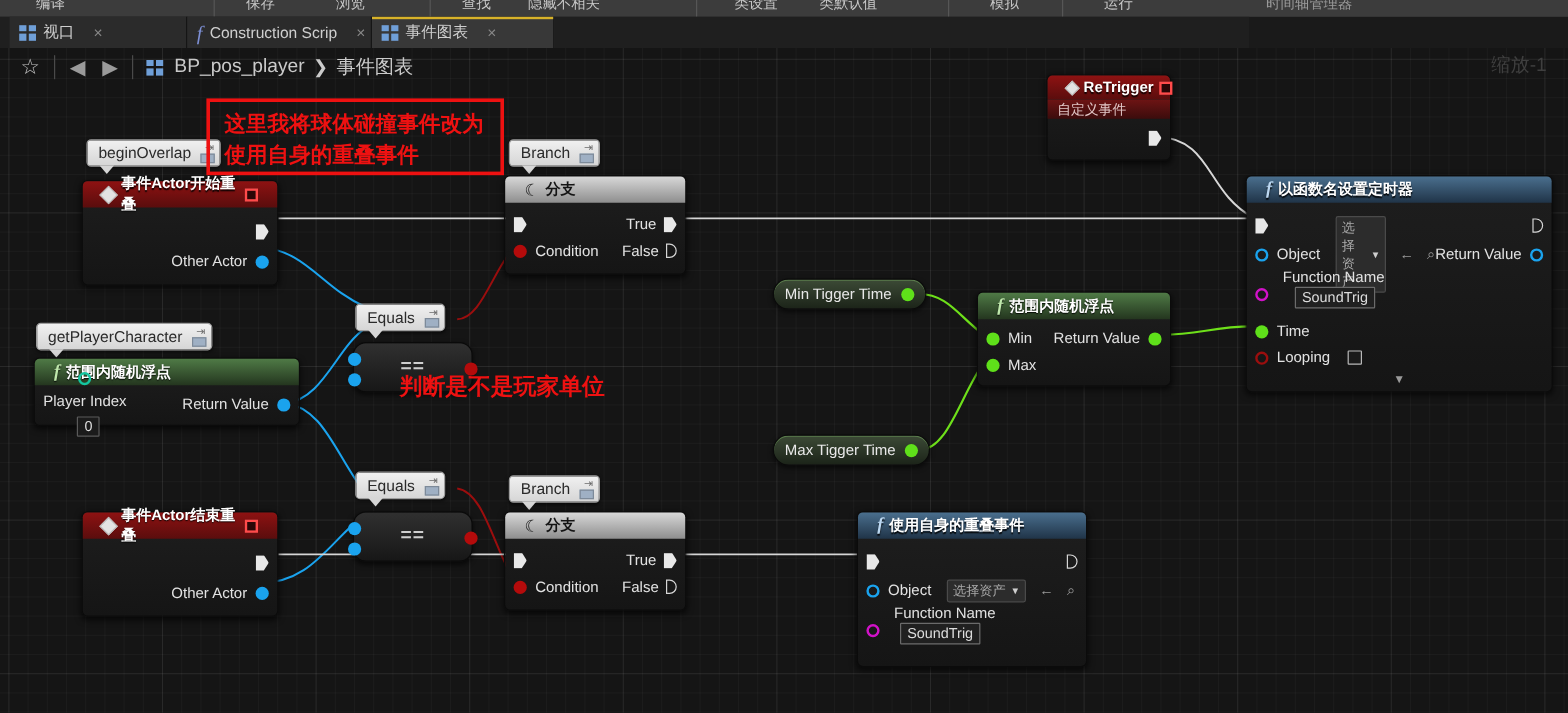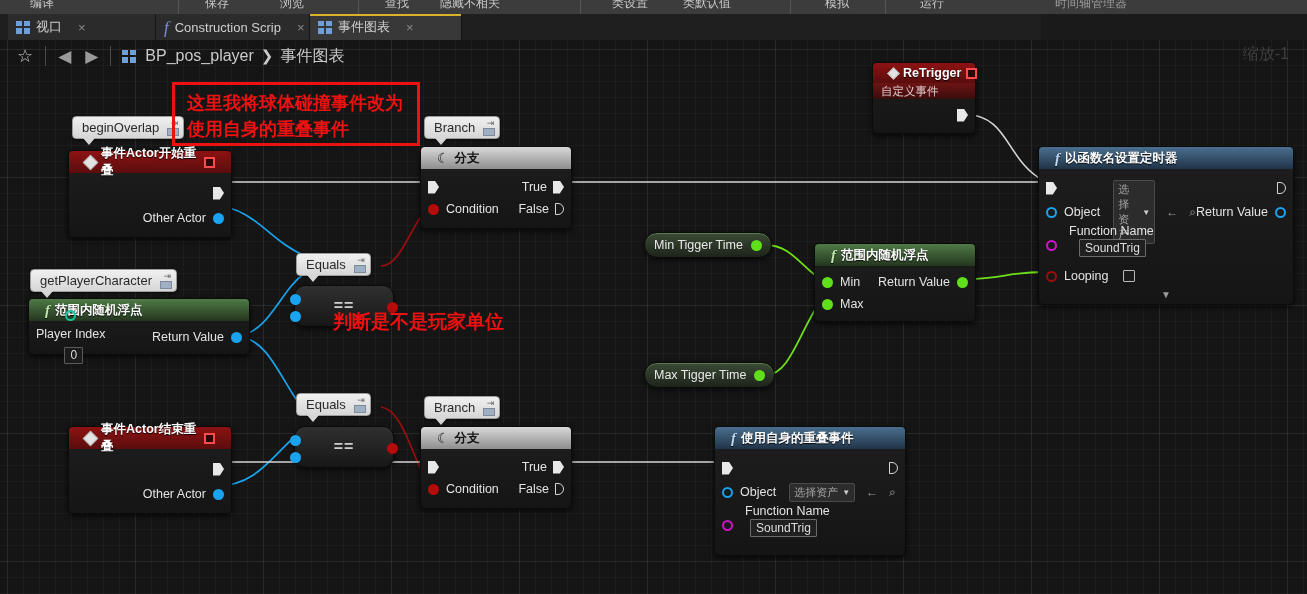--- a/index.html
+++ b/index.html
@@ -573,20 +573,26 @@
         </div>
         <div style="position:relative; padding-left:7px; height:42px;">
           <span class="pin-dot magenta-h" style="position:absolute; left:7px; top:17px;"></span>
           <div class="lbl" style="padding-left:23px; padding-top:1px;">Function Name</div>
           <div style="padding-left:33px; padding-top:3px;">
             <span class="name-box">SoundTrig</span>
           </div>
         </div>
         <div class="row">
           <span style="display:flex;align-items:center;gap:7px;">
+            <span class="pin-dot green"></span>
+            <span class="lbl">Time</span>
+          </span>
+        </div>
+        <div class="row">
+          <span style="display:flex;align-items:center;gap:7px;">
             <span class="pin-dot red-h"></span>
             <span class="lbl">Looping</span>
             <span class="checkbox"></span>
           </span>
         </div>
         <div class="expander">▼</div>
       </div>
     </div>
 
     <div class="node" style="left:714px; top:386px; width:192px;">

